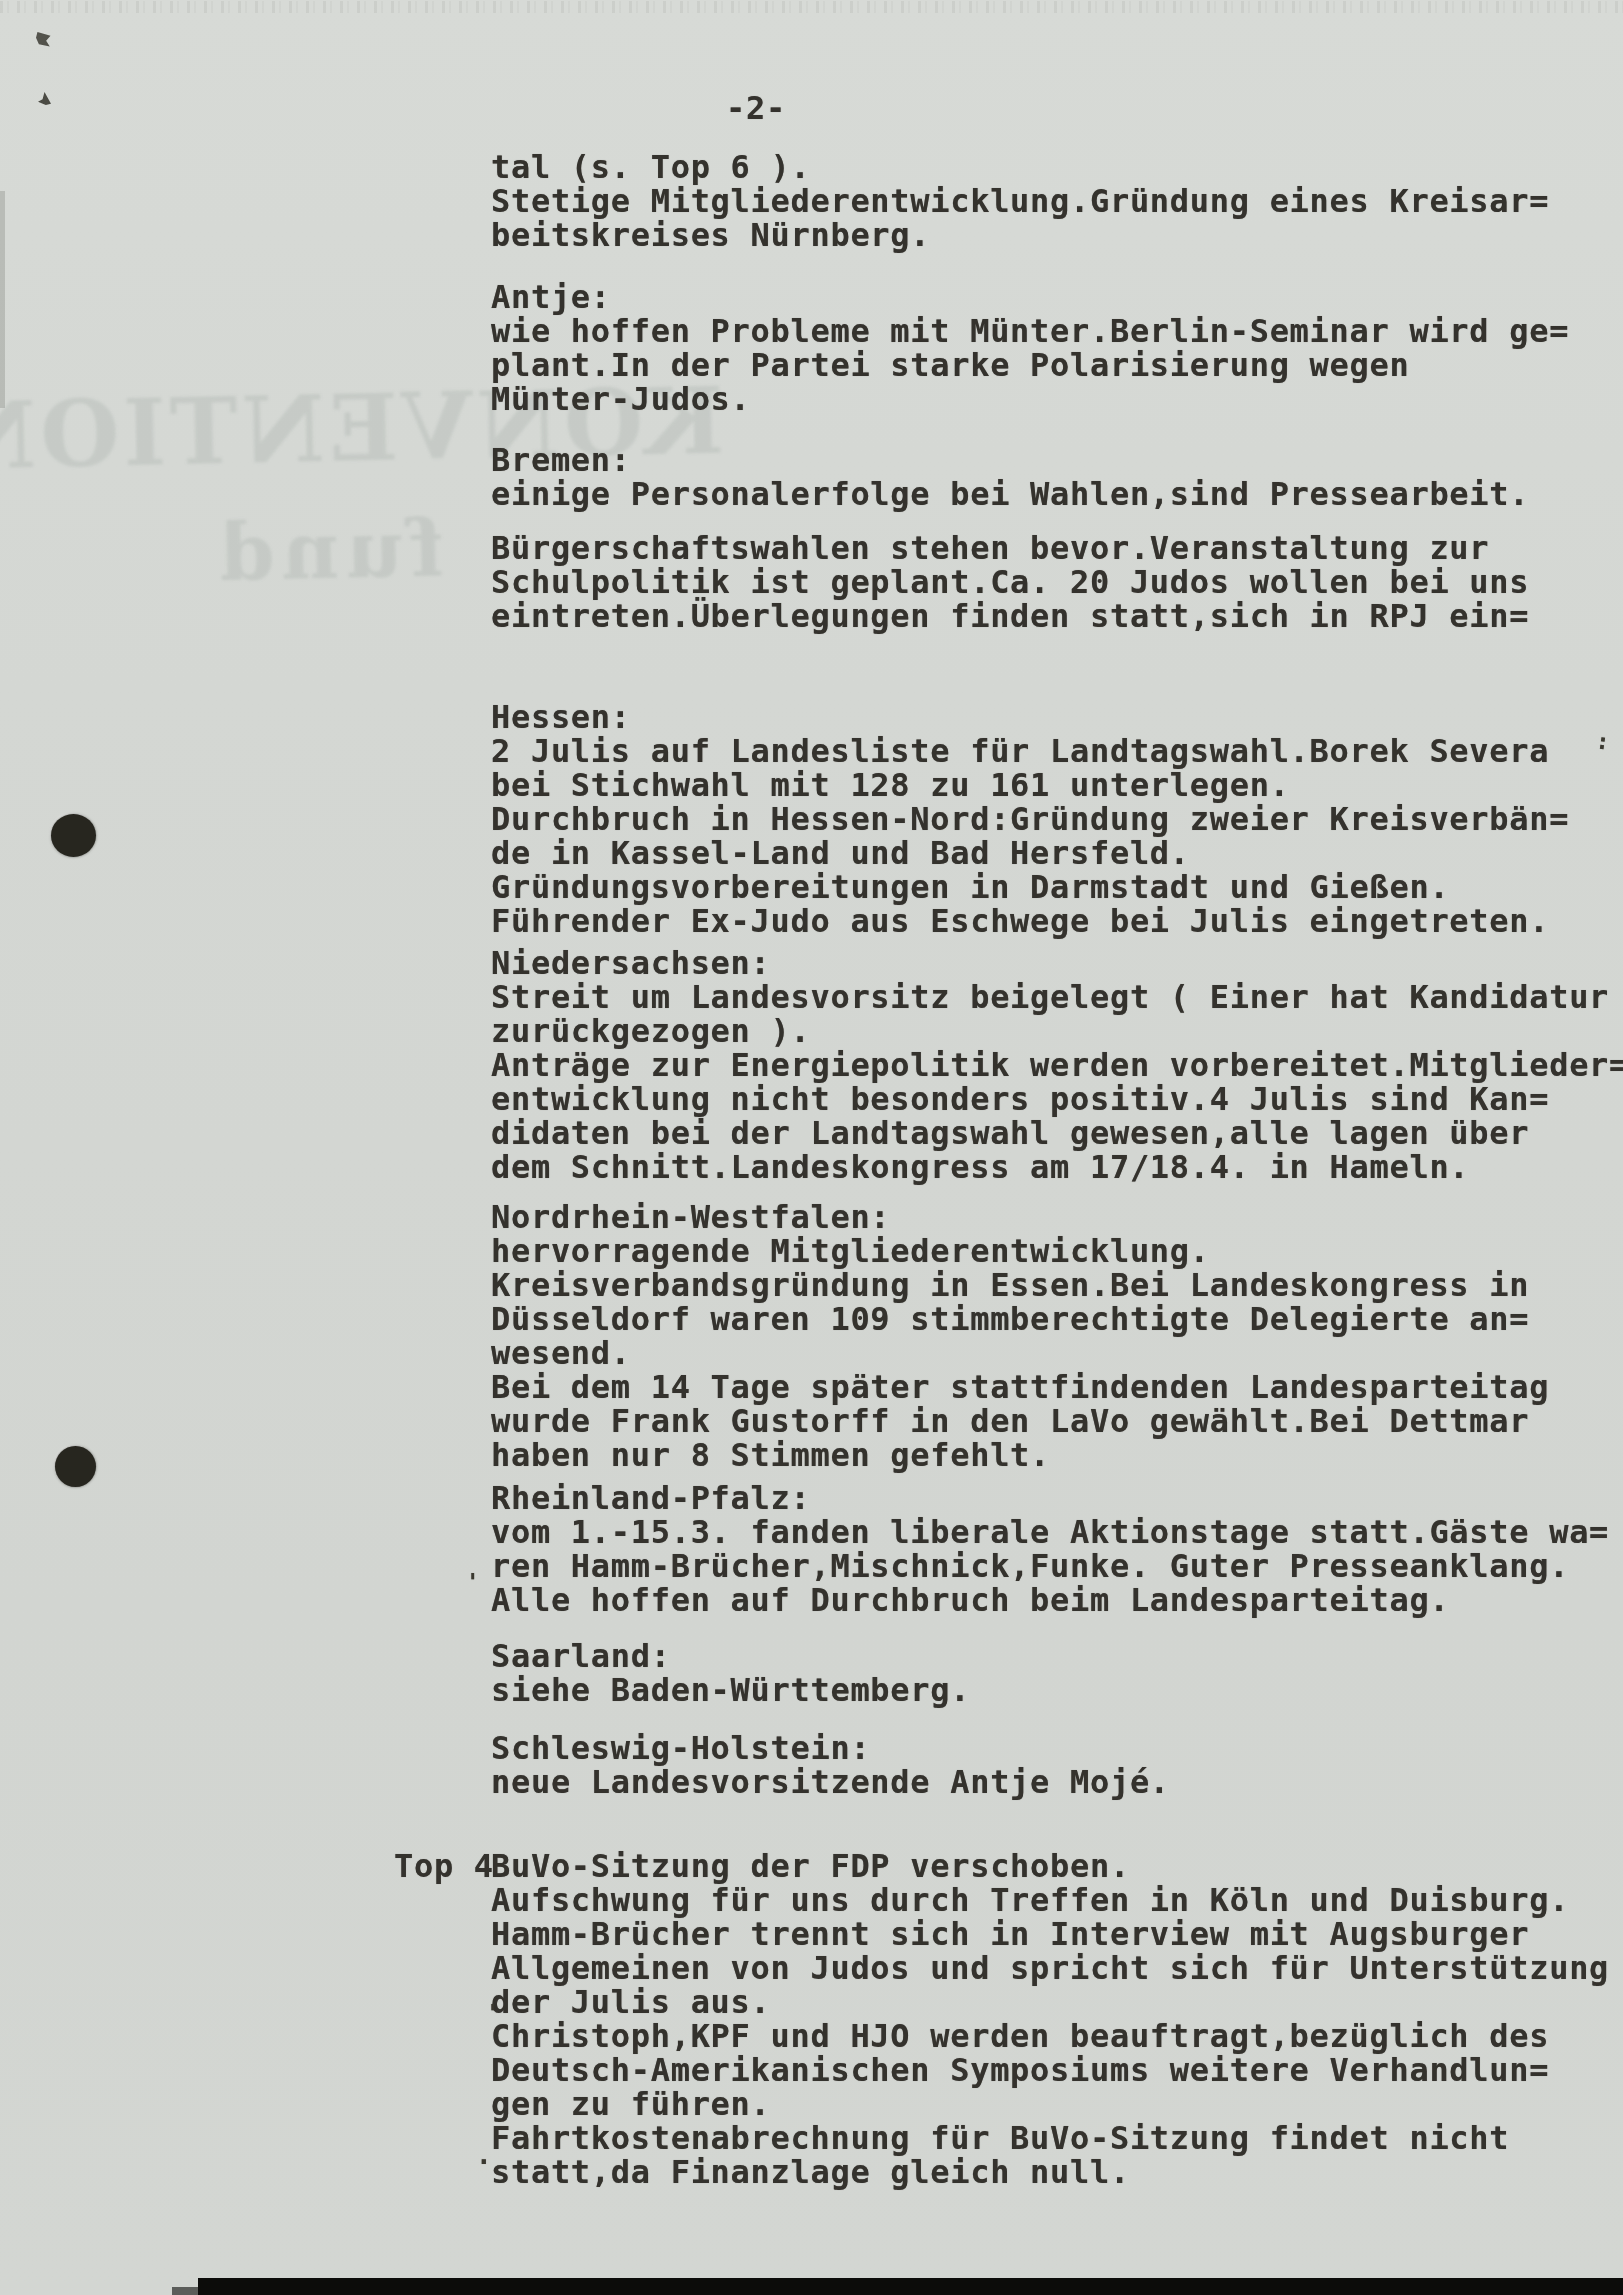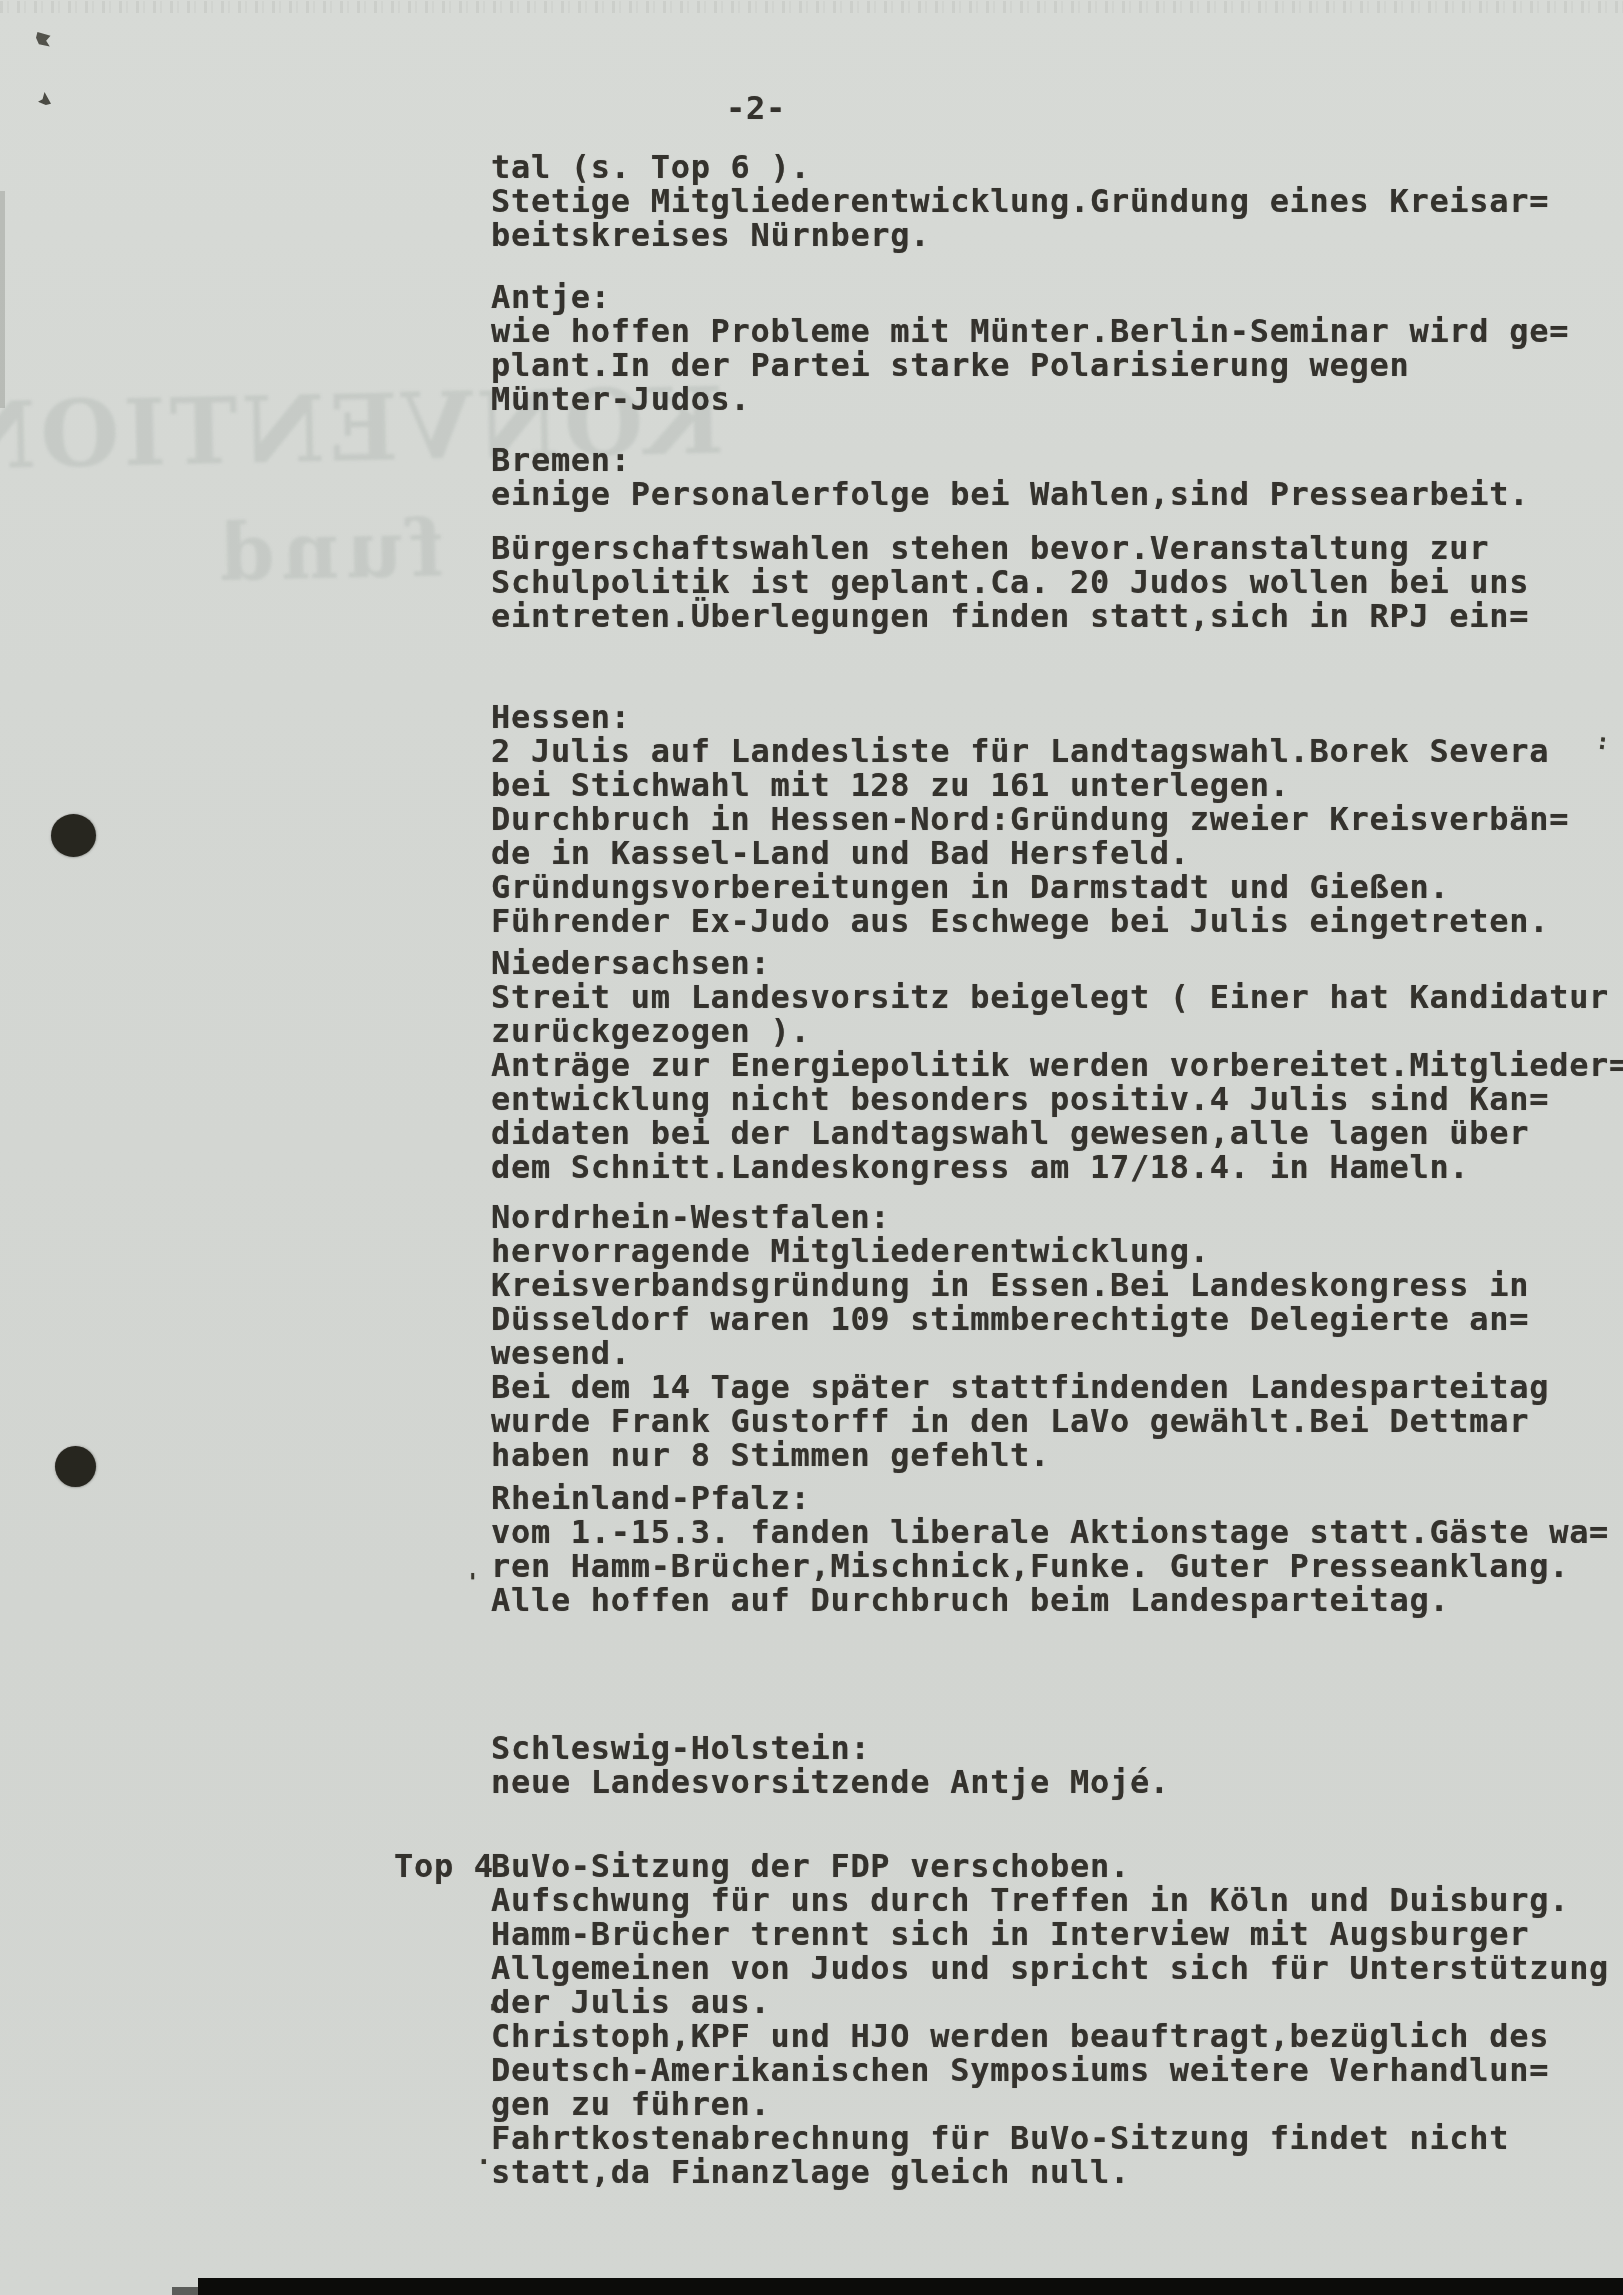--- a/index.html
+++ b/index.html
@@ -93,20 +93,21 @@
   <div class="pageno">-2-</div>
 
   <div class="sec" style="top:150px"><div class="tl">tal (s. Top 6 ).</div><div class="tl">Stetige Mitgliederentwicklung.Gründung eines Kreisar=</div><div class="tl">beitskreises Nürnberg.</div></div>
   <div class="sec" style="top:280px"><div class="tl">Antje:</div><div class="tl">wie hoffen Probleme mit Münter.Berlin-Seminar wird ge=</div><div class="tl">plant.In der Partei starke Polarisierung wegen</div><div class="tl">Münter-Judos.</div></div>
   <div class="sec" style="top:443px"><div class="tl">Bremen:</div><div class="tl">einige Personalerfolge bei Wahlen,sind Pressearbeit.</div></div>
   <div class="sec" style="top:531px"><div class="tl">Bürgerschaftswahlen stehen bevor.Veranstaltung zur</div><div class="tl">Schulpolitik ist geplant.Ca. 20 Judos wollen bei uns</div><div class="tl">eintreten.Überlegungen finden statt,sich in RPJ ein=</div></div>
   <div class="sec" style="top:700px"><div class="tl">Hessen:</div><div class="tl">2 Julis auf Landesliste für Landtagswahl.Borek Severa</div><div class="tl">bei Stichwahl mit 128 zu 161 unterlegen.</div><div class="tl">Durchbruch in Hessen-Nord:Gründung zweier Kreisverbän=</div><div class="tl">de in Kassel-Land und Bad Hersfeld.</div><div class="tl">Gründungsvorbereitungen in Darmstadt und Gießen.</div><div class="tl">Führender Ex-Judo aus Eschwege bei Julis eingetreten.</div></div>
   <div class="sec" style="top:946px"><div class="tl">Niedersachsen:</div><div class="tl">Streit um Landesvorsitz beigelegt ( Einer hat Kandidatur</div><div class="tl">zurückgezogen ).</div><div class="tl">Anträge zur Energiepolitik werden vorbereitet.Mitglieder=</div><div class="tl">entwicklung nicht besonders positiv.4 Julis sind Kan=</div><div class="tl">didaten bei der Landtagswahl gewesen,alle lagen über</div><div class="tl">dem Schnitt.Landeskongress am 17/18.4. in Hameln.</div></div>
   <div class="sec" style="top:1200px"><div class="tl">Nordrhein-Westfalen:</div><div class="tl">hervorragende Mitgliederentwicklung.</div><div class="tl">Kreisverbandsgründung in Essen.Bei Landeskongress in</div><div class="tl">Düsseldorf waren 109 stimmberechtigte Delegierte an=</div><div class="tl">wesend.</div><div class="tl">Bei dem 14 Tage später stattfindenden Landesparteitag</div><div class="tl">wurde Frank Gustorff in den LaVo gewählt.Bei Dettmar</div><div class="tl">haben nur 8 Stimmen gefehlt.</div></div>
   <div class="sec" style="top:1481px"><div class="tl">Rheinland-Pfalz:</div><div class="tl">vom 1.-15.3. fanden liberale Aktionstage statt.Gäste wa=</div><div class="tl">ren Hamm-Brücher,Mischnick,Funke. Guter Presseanklang.</div><div class="tl">Alle hoffen auf Durchbruch beim Landesparteitag.</div></div>
+  <div class="sec" style="top:1639px"><div class="tl">Saarland:</div><div class="tl">siehe Baden-Württemberg.</div></div>
   <div class="sec" style="top:1731px"><div class="tl">Schleswig-Holstein:</div><div class="tl">neue Landesvorsitzende Antje Mojé.</div></div>
 
   <div class="toplabel">Top 4</div>
   <div class="sec" style="top:1849px"><div class="tl">BuVo-Sitzung der FDP verschoben.</div><div class="tl">Aufschwung für uns durch Treffen in Köln und Duisburg.</div><div class="tl">Hamm-Brücher trennt sich in Interview mit Augsburger</div><div class="tl">Allgemeinen von Judos und spricht sich für Unterstützung</div><div class="tl">der Julis aus.</div><div class="tl">Christoph,KPF und HJO werden beauftragt,bezüglich des</div><div class="tl">Deutsch-Amerikanischen Symposiums weitere Verhandlun=</div><div class="tl">gen zu führen.</div><div class="tl">Fahrtkostenabrechnung für BuVo-Sitzung findet nicht</div><div class="tl">statt,da Finanzlage gleich null.</div></div>
 
   <div class="mark mark-margin">:</div>
   <div class="mark mark-apos-alle">'</div>
   <div class="mark mark-apos-christoph">'</div>
   <div class="mark mark-dot-statt">·</div>
 

